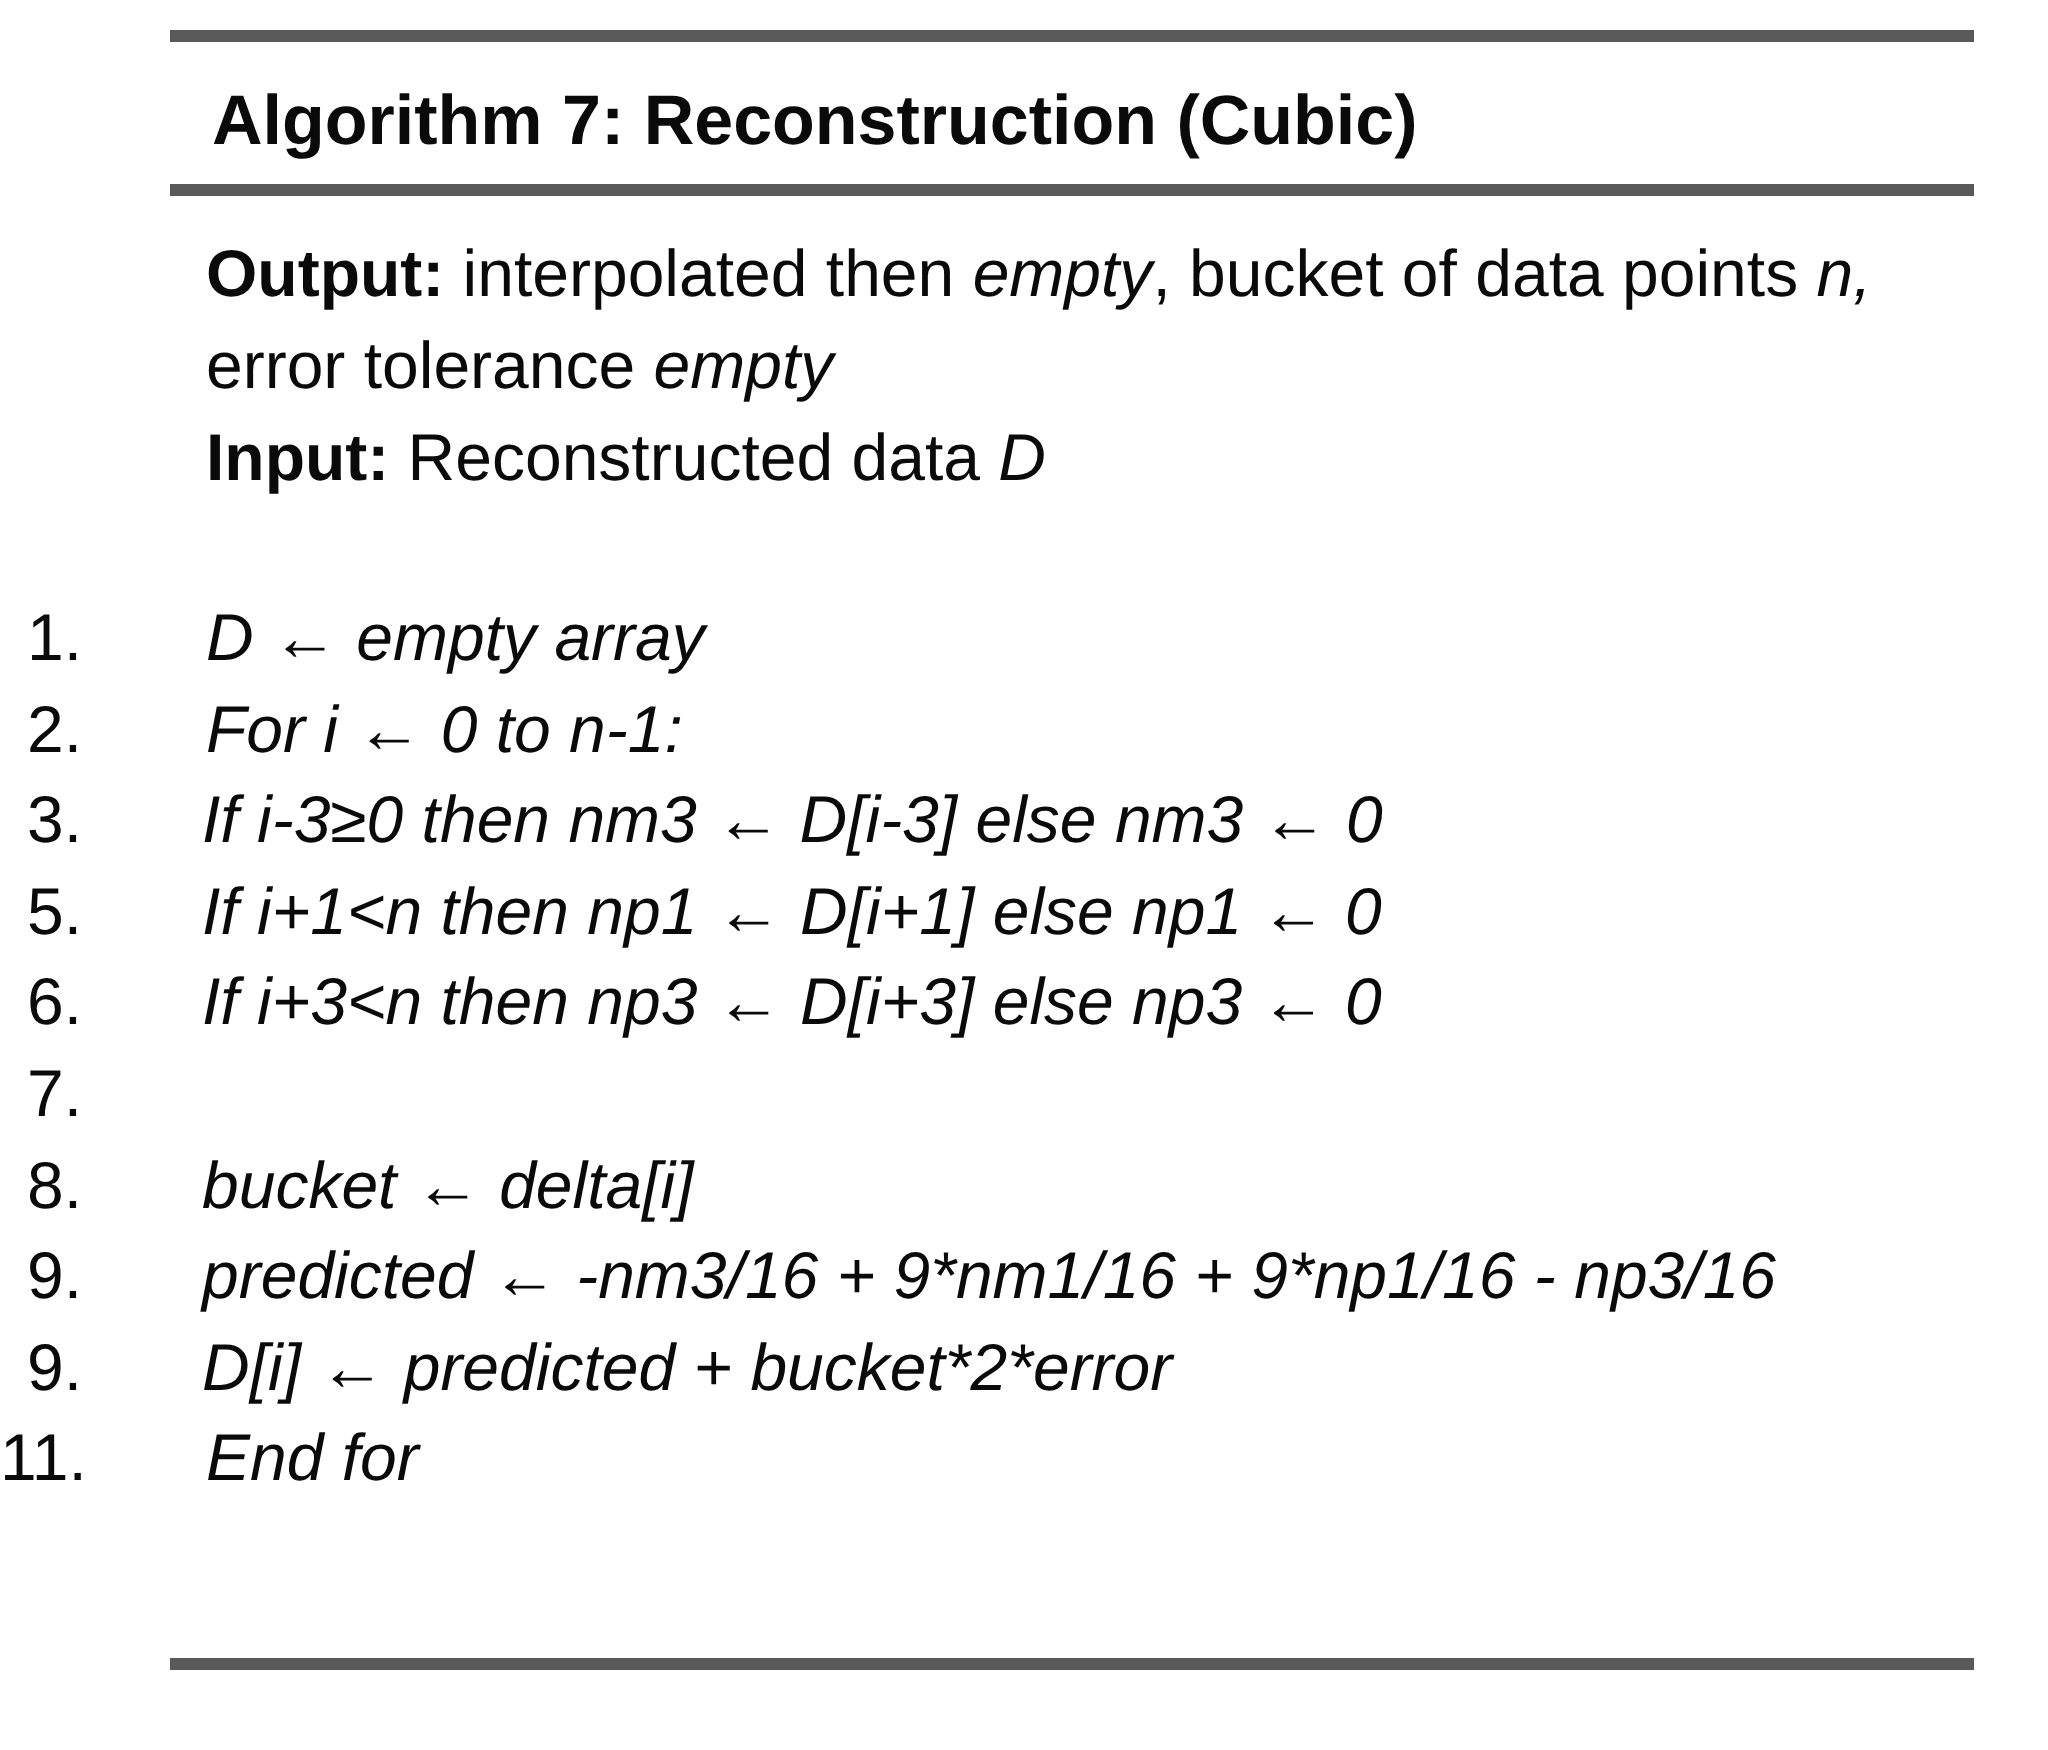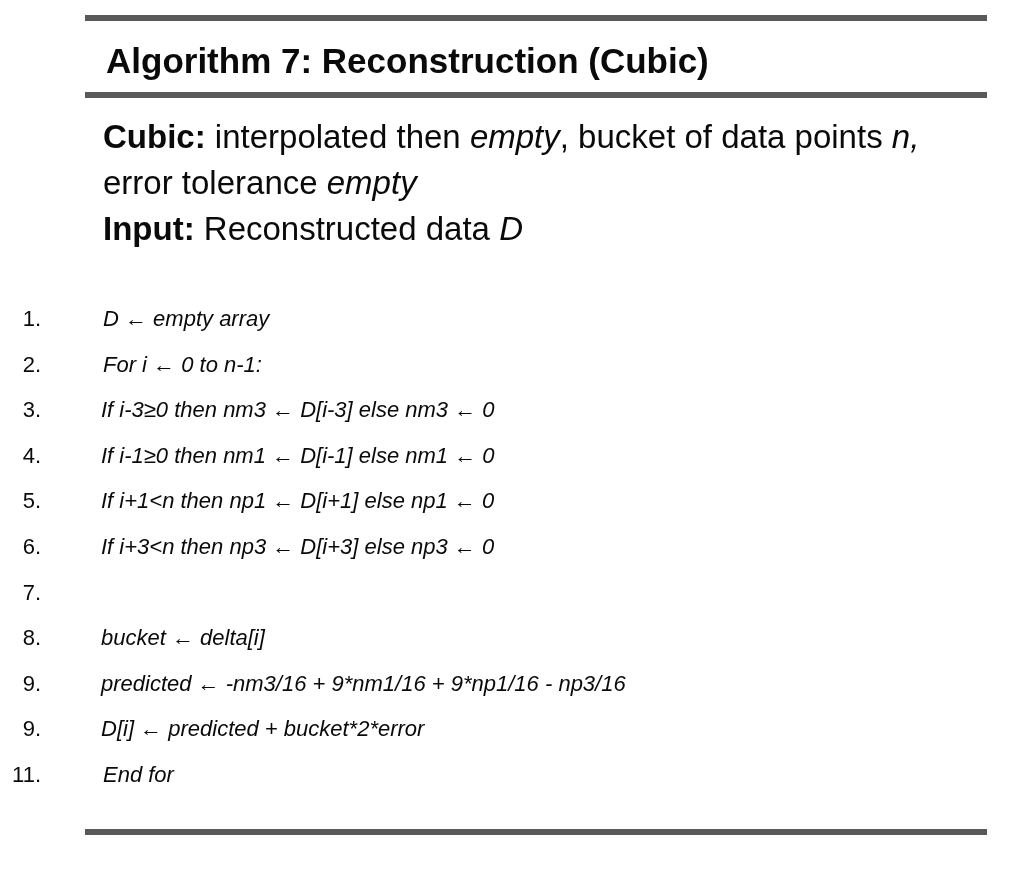--- a/index.html
+++ b/index.html
@@ -43,21 +43,21 @@
     white-space: nowrap;
   }
   .b { font-weight: 700; }
   .i { font-style: italic; }
 
   .code {
     position: absolute;
     left: 0;
     top: 296px;
     width: 1024px;
-    font-size: 22px;
+    font-size: 33px;
     font-style: italic;
     line-height: 45.6px;
     white-space: nowrap;
   }
   .num {
     display: inline-block;
     width: 41px;
     text-align: right;
     font-style: normal;
   }
@@ -69,30 +69,29 @@
 
 <div class="page">
 
   <div class="rule rule-top"></div>
 
   <div class="title">Algorithm 7: Reconstruction (Cubic)</div>
 
   <div class="rule rule-mid"></div>
 
   <div class="header">
-    <div><span class="b">Cubic:</span><span> interpolated then </span><span class="i">empty</span><span>, bucket of data points </span><span class="i">n,</span></div>
+    <div><span class="b">Output:</span><span> interpolated then </span><span class="i">empty</span><span>, bucket of data points </span><span class="i">n,</span></div>
     <div><span>error tolerance </span><span class="i">empty</span></div>
     <div><span class="b">Input:</span><span> Reconstructed data </span><span class="i">D</span></div>
   </div>
 
   <div class="code">
     <div class="code-row"><span class="num">1.</span><span class="txt">D ← empty array</span></div>
     <div class="code-row"><span class="num">2.</span><span class="txt">For i ← 0 to n-1:</span></div>
     <div class="code-row indent"><span class="num">3.</span><span class="txt">If i-3≥0 then nm3 ← D[i-3] else nm3 ← 0</span></div>
-    <div class="code-row indent"><span class="num">4.</span><span class="txt">If i-1≥0 then nm1 ← D[i-1] else nm1 ← 0</span></div>
     <div class="code-row indent"><span class="num">5.</span><span class="txt">If i+1&lt;n then np1 ← D[i+1] else np1 ← 0</span></div>
     <div class="code-row indent"><span class="num">6.</span><span class="txt">If i+3&lt;n then np3 ← D[i+3] else np3 ← 0</span></div>
     <div class="code-row indent"><span class="num">7.</span><span class="txt"></span></div>
     <div class="code-row indent"><span class="num">8.</span><span class="txt">bucket ← delta[i]</span></div>
     <div class="code-row indent"><span class="num">9.</span><span class="txt">predicted ← -nm3/16 + 9*nm1/16 + 9*np1/16 - np3/16</span></div>
     <div class="code-row indent"><span class="num">9.</span><span class="txt">D[i] ← predicted + bucket*2*error</span></div>
     <div class="code-row"><span class="num">11.</span><span class="txt">End for</span></div>
   </div>
 
   <div class="rule rule-bottom"></div>

